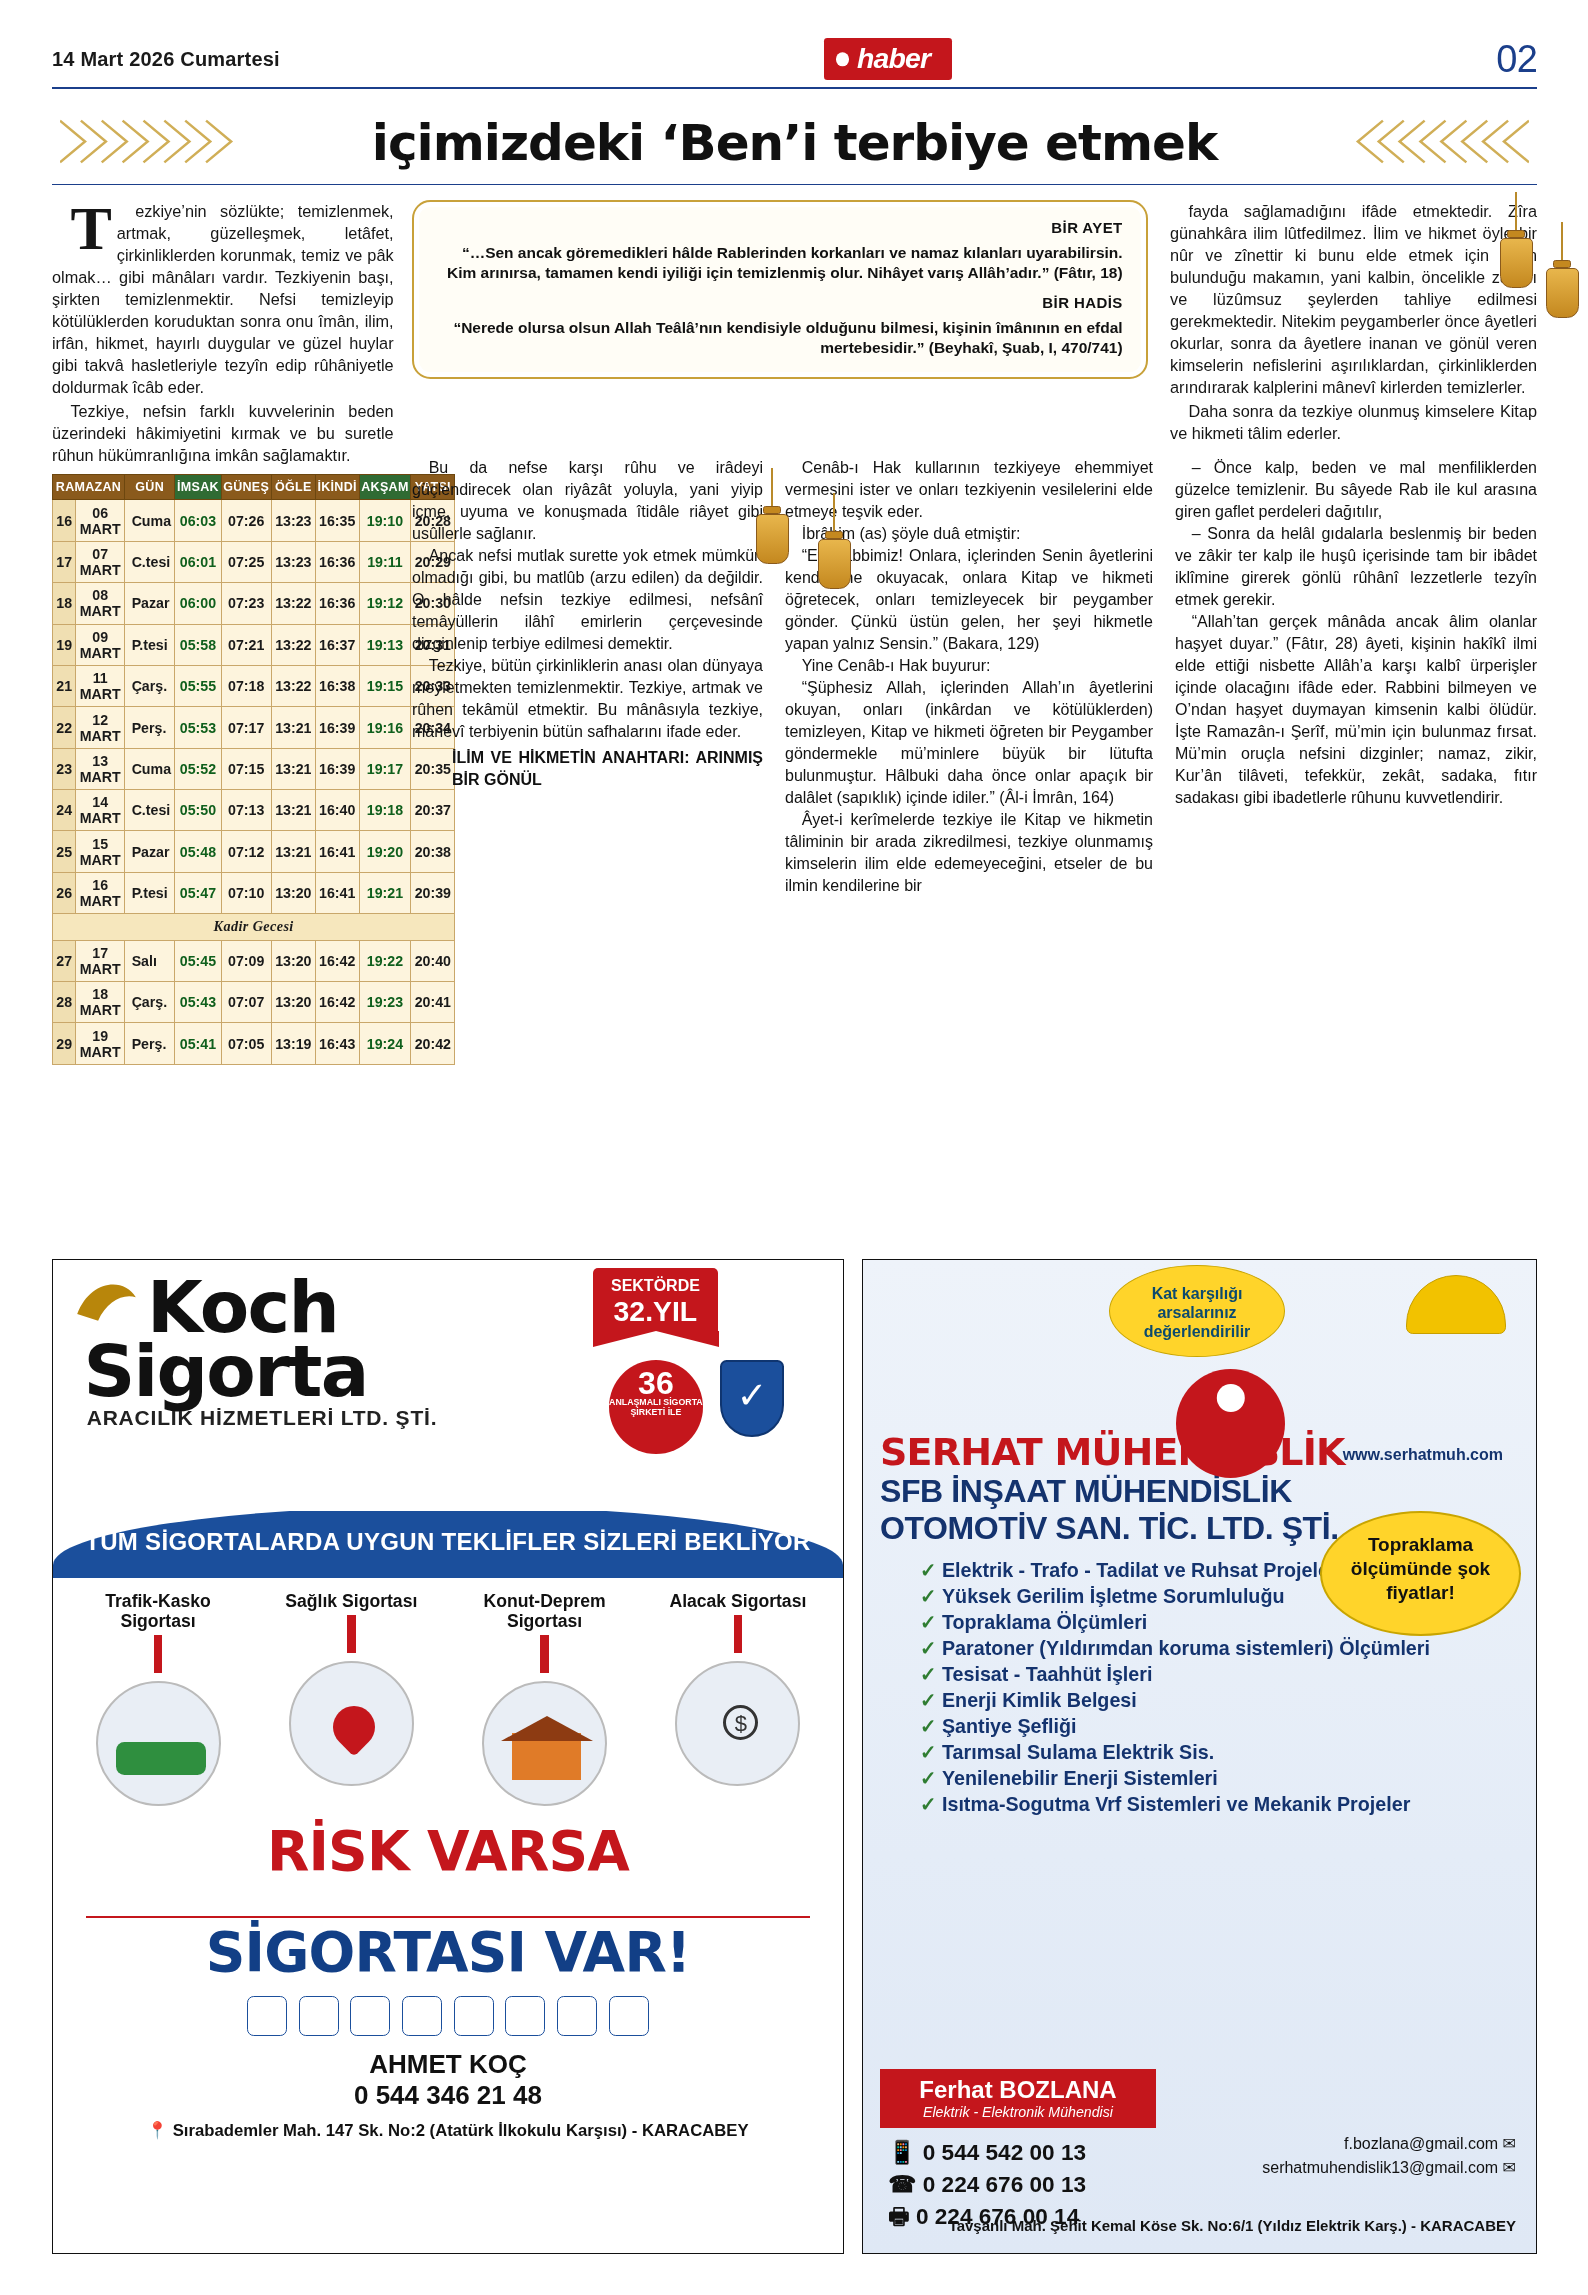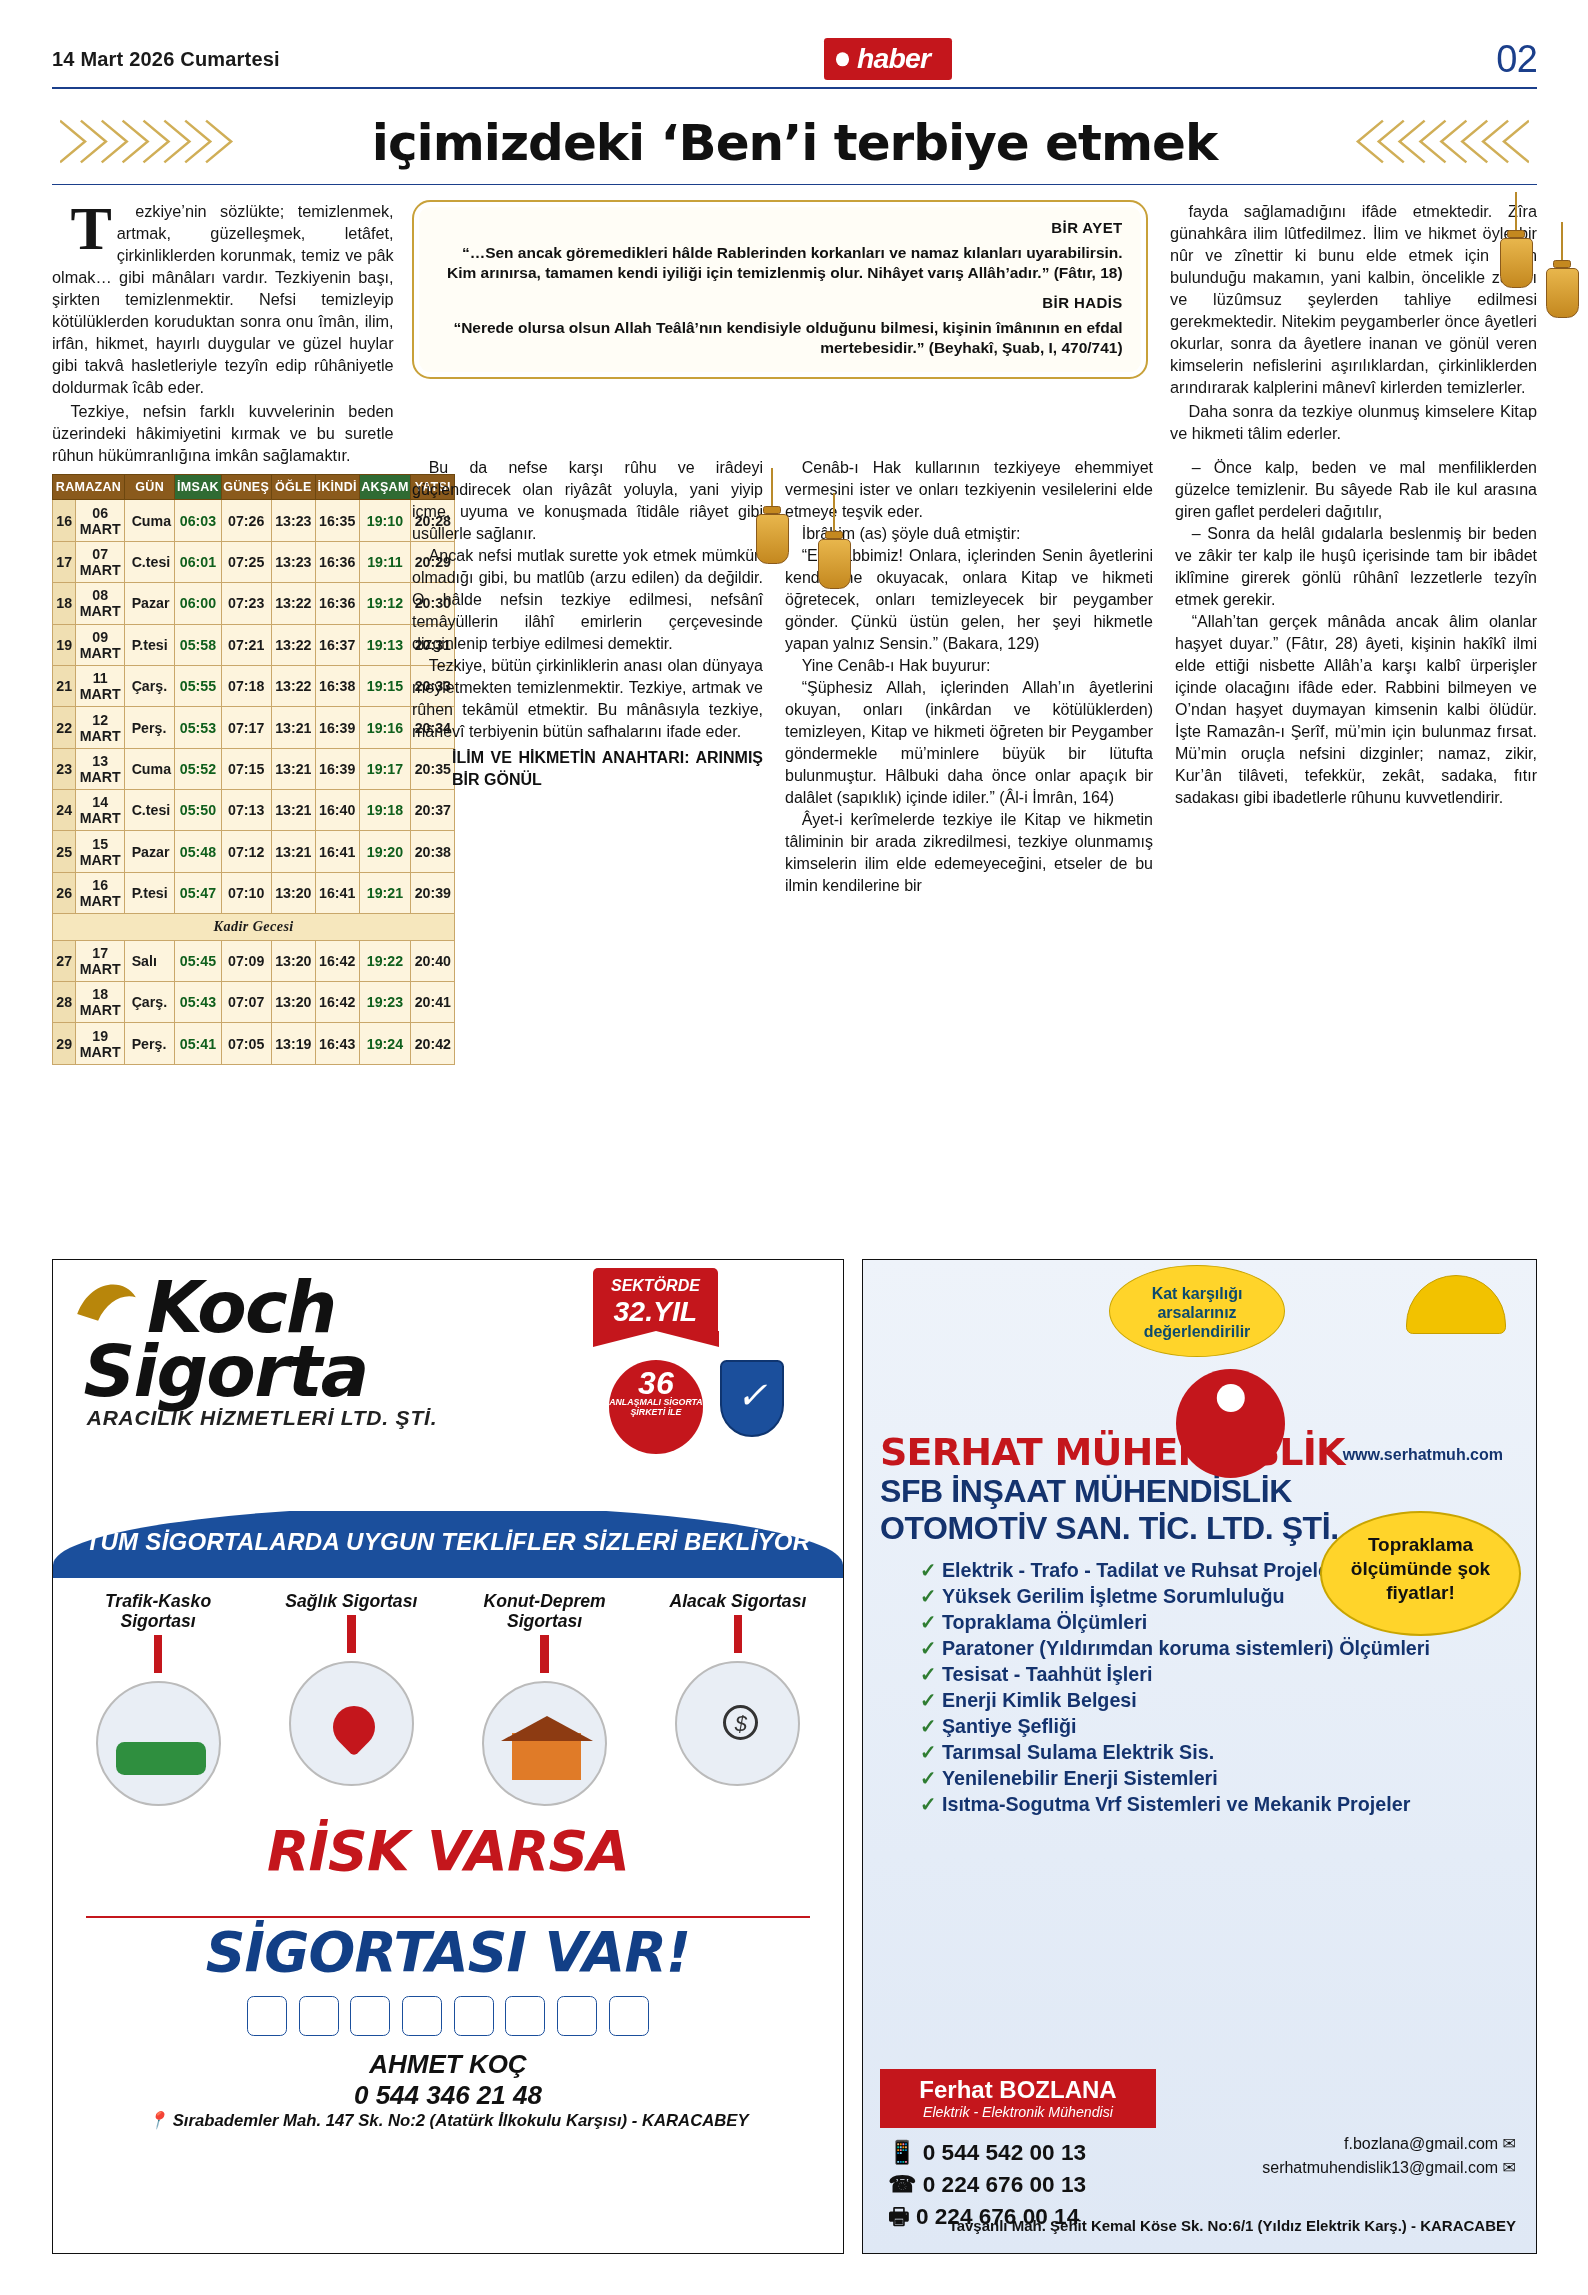--- a/index.html
+++ b/index.html
@@ -126,21 +126,21 @@
     border:1.7px solid #8a5a1c;
   }
   .lant .cap { width:18.4px; height:8.4px; margin:0 auto; background:#c4881f; border:1.7px solid #8a5a1c; border-radius:2.5px;}
 
   
   .ads { position:absolute; left:52px; top:1259px; width:1485px; height:995px; display:flex; gap:18.4px; }
 
   .ad {
     border:1.7px solid #111; position:relative; overflow:hidden; background:#fff;
   }
-  .adKoch { width:858px;font-style:italic; }
+  .adKoch { width:858px; }
   .adSerhat { width:731px; }
 
   
   .koch-top { height:251px; position:relative; background:#fff; padding:15px 0 0 22px; }
   .koch-title { font-size:72px; font-weight:bold; letter-spacing:-1.7px; line-height:64px; color:#111;
     font-family:"DejaVu Sans", sans-serif; }
   .koch-sub { font-size:21px; font-weight:bold; letter-spacing:0.8px; color:#222; margin-top:3.3px;}
   .ribbon {
     position:absolute; right:125px; top:8.4px; width:125px; background:#c4161c; color:#fff;
     text-align:center; padding:8.4px 0 18.4px; border-radius:5px;
@@ -175,21 +175,21 @@
   .arrow { width:8.4px; height:38px; margin:3.3px auto 0; background:#c4161c; }
   .risk { text-align:center; font-size:55px; font-weight:bold; color:#c4161c; margin-top:13.4px; letter-spacing:-0.8px;
     font-family:"DejaVu Sans", sans-serif;}
   .ecg { height:33px; margin:1.7px 33px; border-bottom:2.5px solid #c4161c; position:relative; }
   .sig { text-align:center; font-size:55px; font-weight:bold; color:#123f86; letter-spacing:-0.8px;
     font-family:"DejaVu Sans", sans-serif;}
   .smallicons { display:flex; justify-content:center; gap:11.7px; margin-top:11.7px; }
   .smallicons div { width:40px; height:40px; border:1.7px solid #1b4f9c; border-radius:6.7px; }
   .koch-name { text-align:center; font-size:26px; font-weight:bold; margin-top:13.4px; }
   .koch-phone { text-align:center; font-size:26px; font-weight:bold; }
-  .koch-addr { text-align:center; font-size:16.7px; font-weight:bold; padding-bottom:10px;}
+  .koch-addr { text-align:center; font-size:16.7px; font-weight:bold; margin-top:10px; padding-bottom:10px;}
 
   
   .serhat-inner { padding:11.7px 16.7px; position:relative; height:100%;
     background:linear-gradient(180deg,#eef3fa 0%, #e4ecf7 60%, #dfe8f5 100%); }
   .s-title { font-size:38px; font-weight:bold; color:#c4161c; letter-spacing:-0.8px; line-height:42px;
     font-family:"DejaVu Sans", sans-serif; }
   .s-sub { font-size:32px; font-weight:bold; color:#14336e; line-height:37px; letter-spacing:-0.4px;}
   .s-list { margin-top:10px; }
   .s-list li { list-style:none; font-size:19.7px; line-height:26px; color:#14336e; font-weight:bold; }
   .s-list li:before { content:"\2713"; display:inline-block; width:22px; color:#2f7d32; font-weight:bold;}

